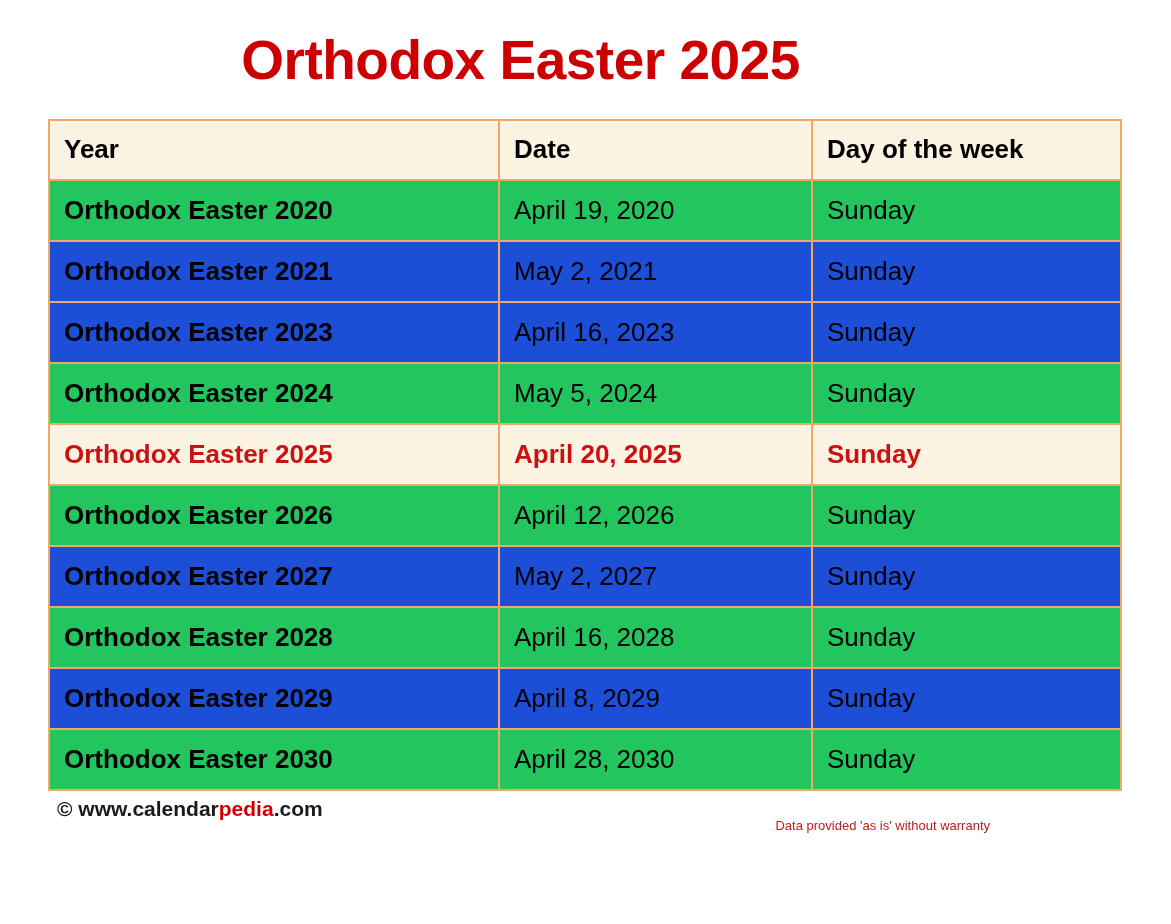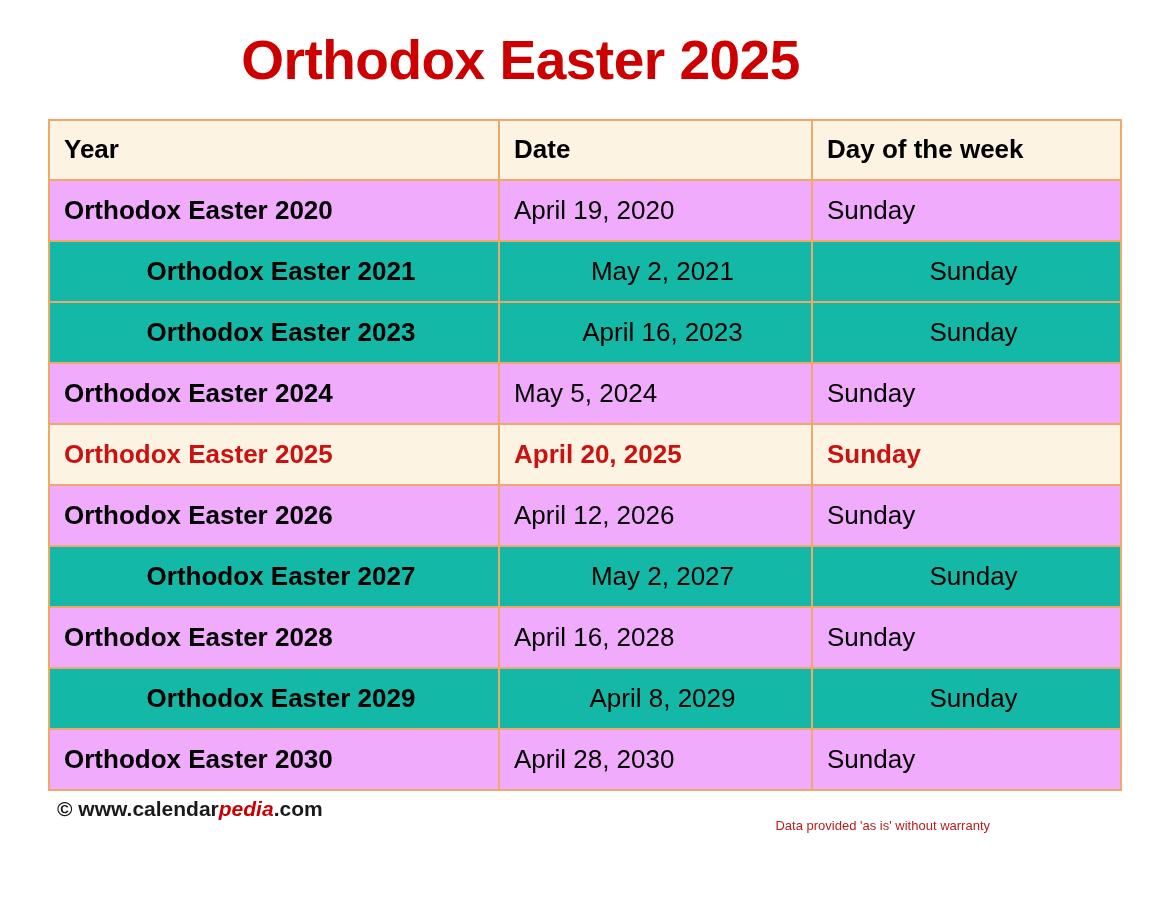--- a/index.html
+++ b/index.html
@@ -64,22 +64,22 @@
 
   table.cal-table thead th {
     background: #fdf3e3;
     font-weight: bold;
     color: #000000;
     height: 58px;
     font-size: 26px;
   }
 
   
-  tr.row-alt td { background: #14b8a6; text-align: center; }
-  tr.row-plain td { background: #f0abfc; }
+  tr.row-alt td { background: #1d4ed8; }
+  tr.row-plain td { background: #22c55e; }
 
   
   td.cell-year { font-weight: bold; }
 
   
   tr.row-highlight td {
     background: #fdf3e3;
     color: #cc1111;
     font-weight: bold;
   }
@@ -94,21 +94,20 @@
     position: absolute;
     left: 9px;
     top: 0;
     font-size: 21px;
     font-weight: bold;
     color: #1a1a1a;
     white-space: nowrap;
   }
   .copyright .cp-pedia {
     color: #cc0000;
-    font-style: italic;
     font-weight: bold;
   }
   .disclaimer {
     position: absolute;
     right: 0;
     top: 21px;
     font-size: 13px;
     color: #b91c1c;
     white-space: nowrap;
   }

